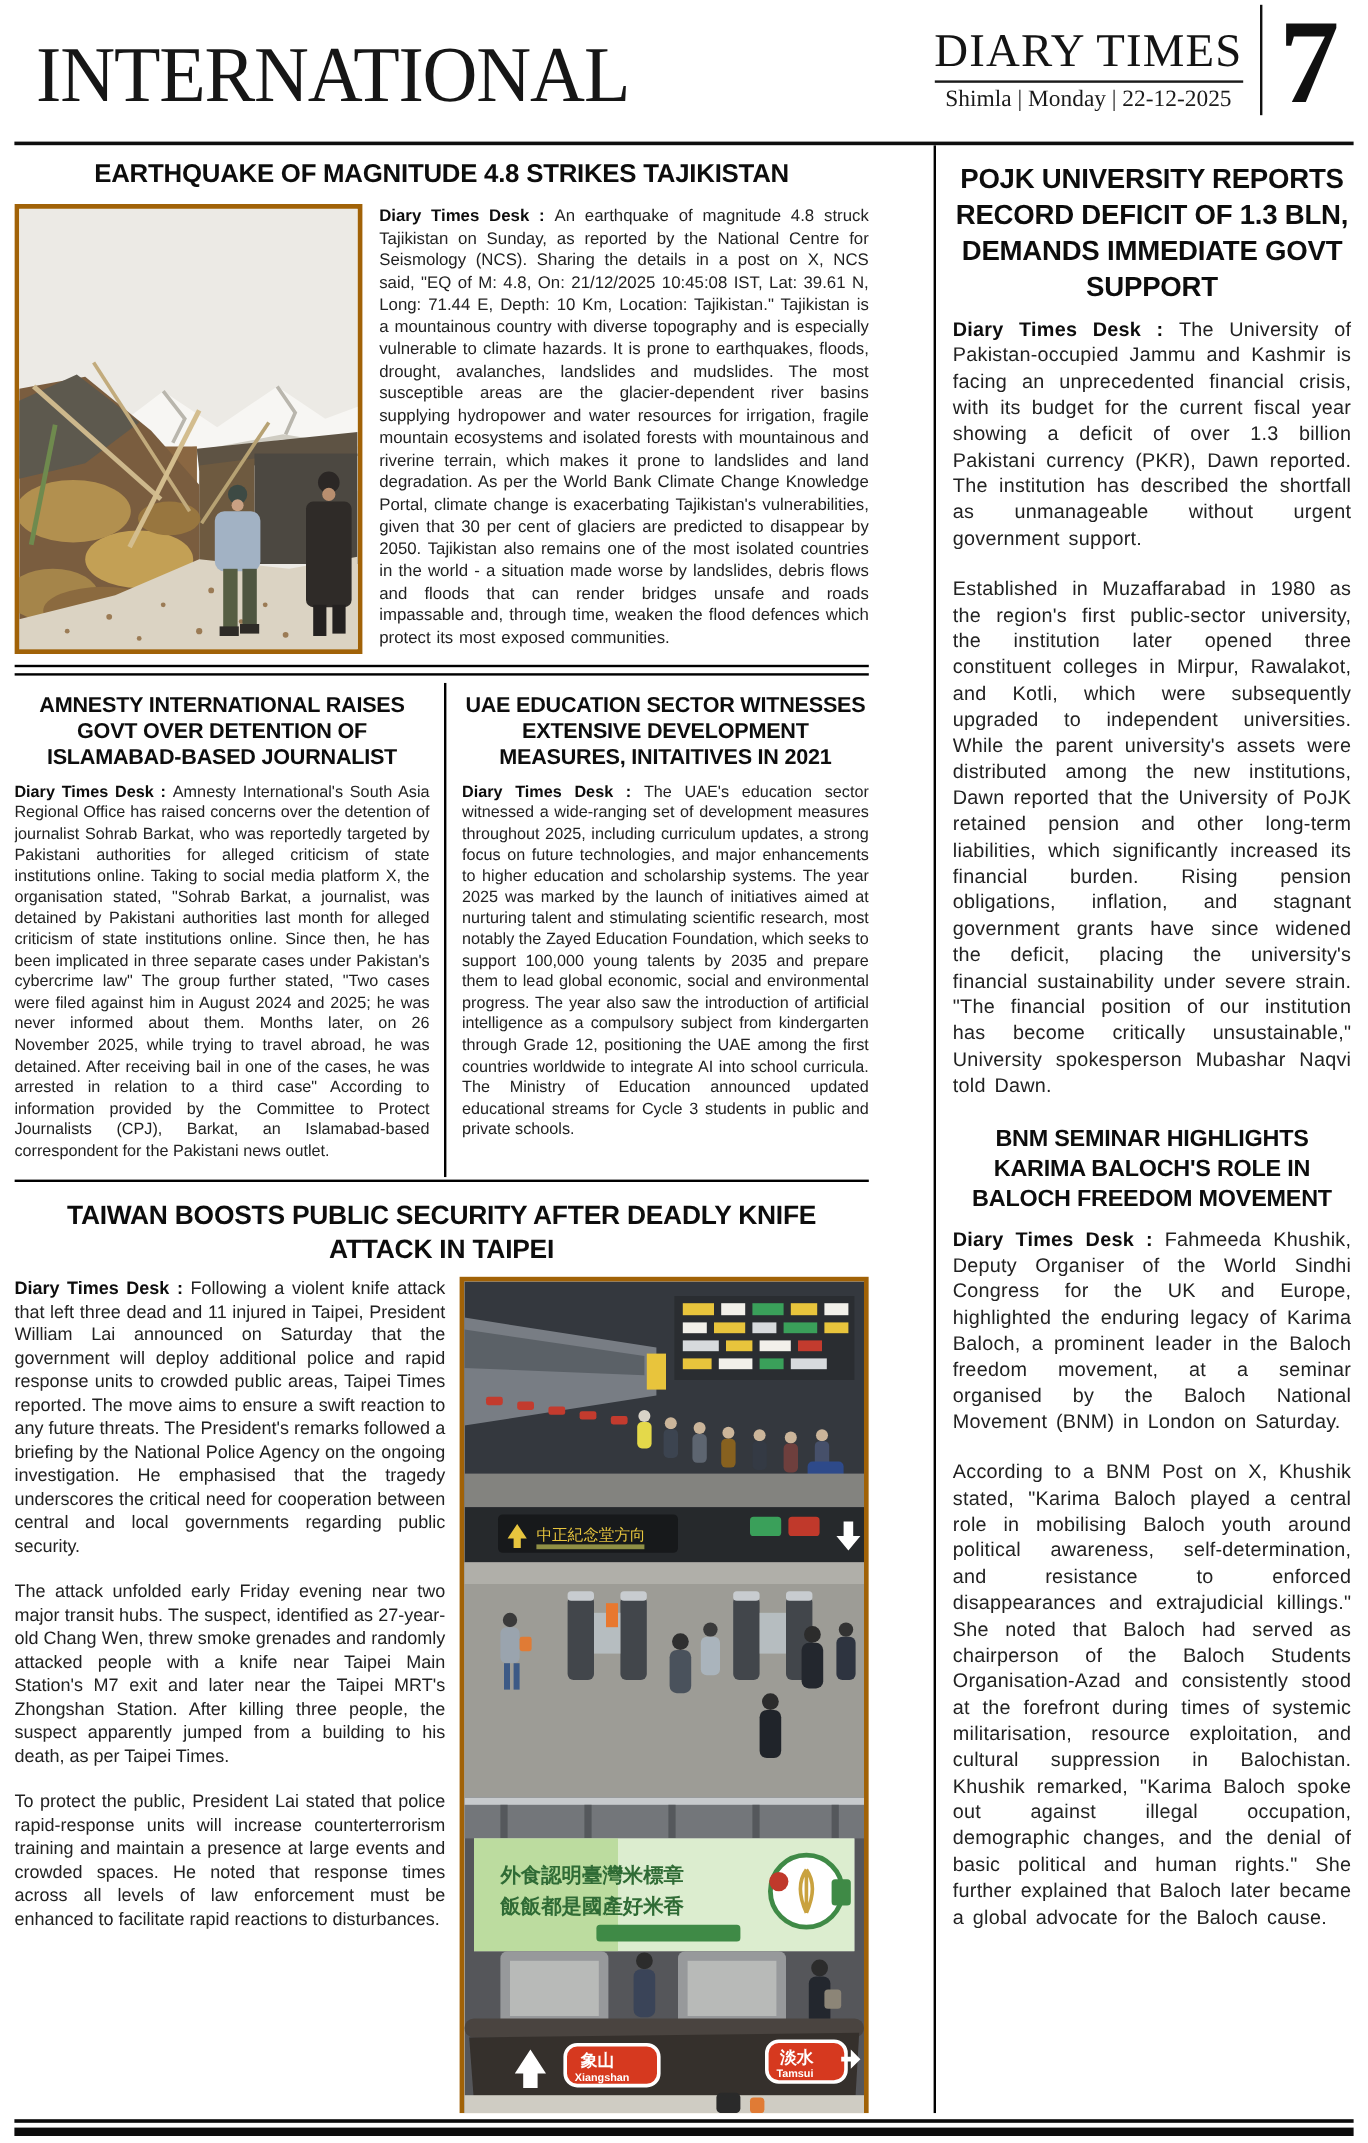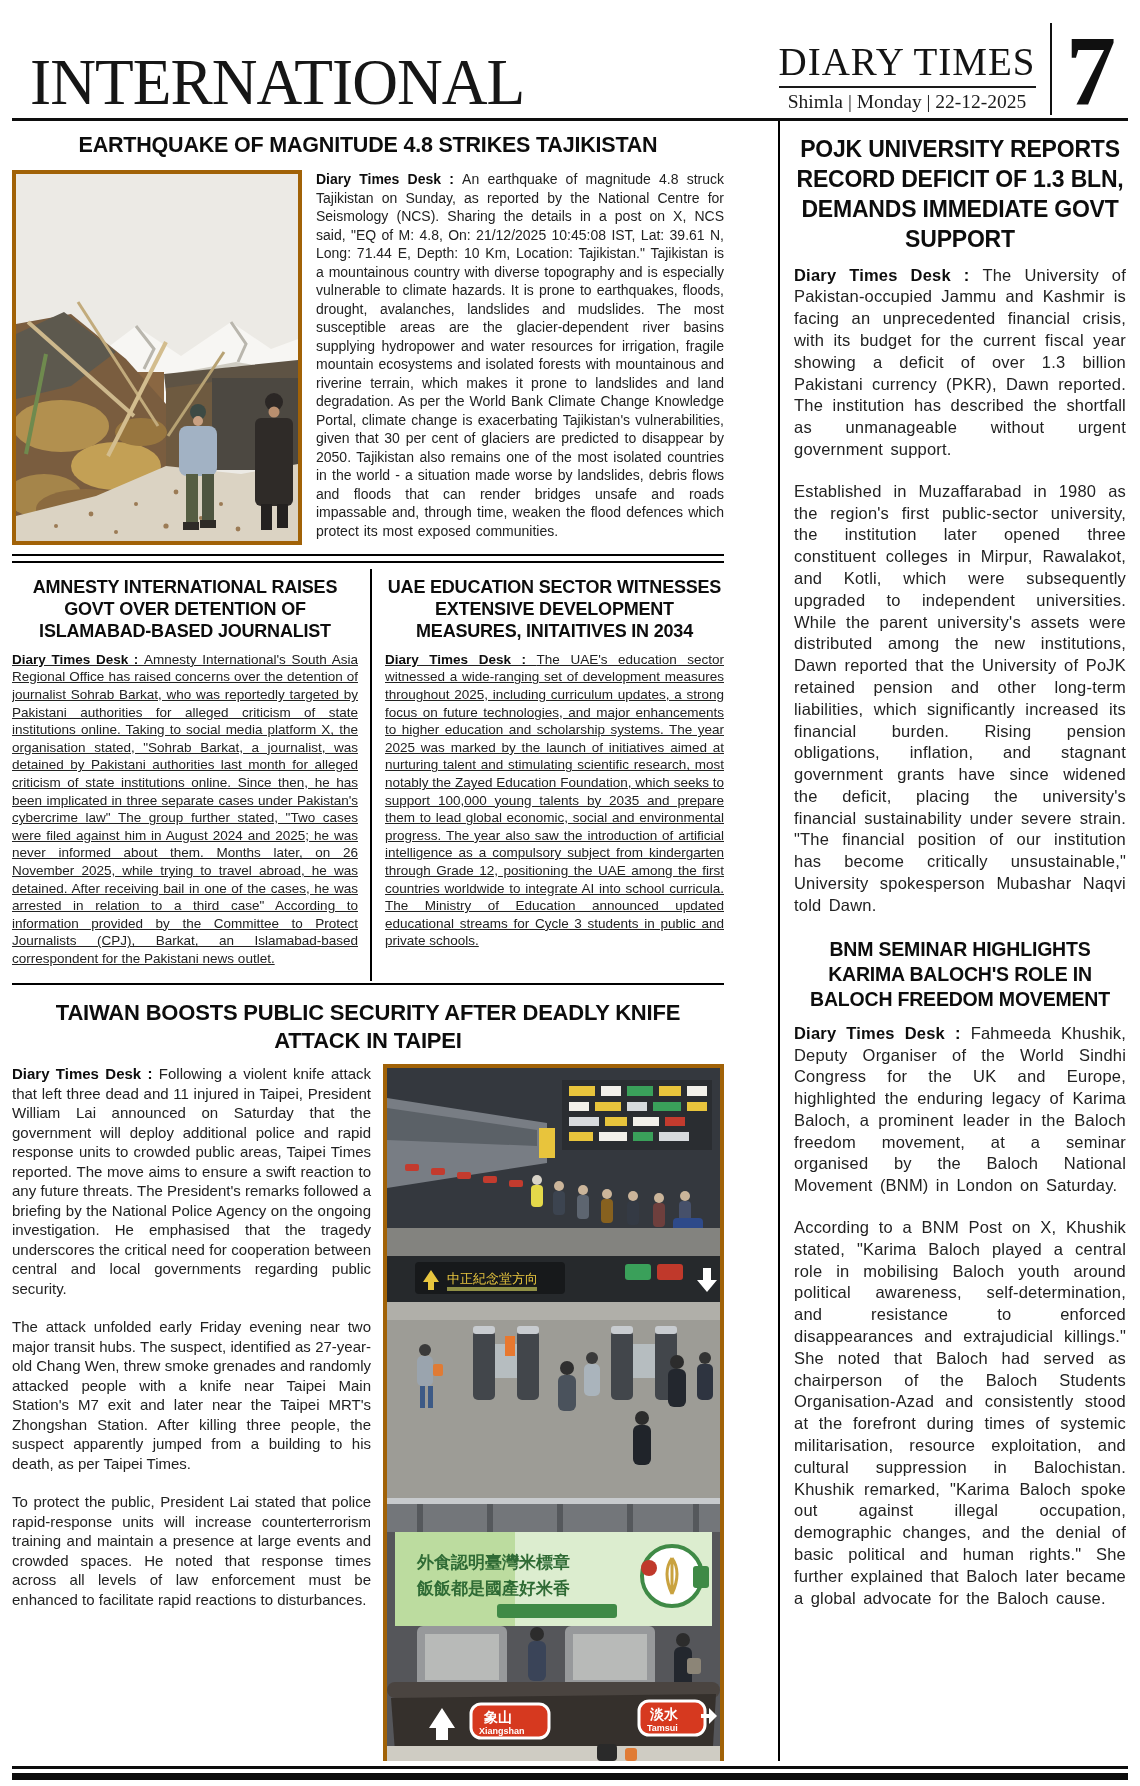--- a/index.html
+++ b/index.html
@@ -3,21 +3,21 @@
 <meta charset="utf-8">
 <style>
   * { margin:0; padding:0; box-sizing:border-box; }
   html,body { background:#ffffff; }
   .page {
     position:relative; width:1140px; height:1786px; margin:0 auto;
     background:#ffffff; color:#1b1b1b; overflow:hidden;
     font-family:"Liberation Sans", sans-serif; padding:0 12px;
   }
   
-  .hdr { height:118px; display:flex; align-items:flex-end; padding:0 6px 3px 18px; }
+  .hdr { height:118px; display:flex; align-items:flex-end; padding:0 6px 22px 18px; }
   .hdr-title {
     font-family:"Liberation Serif", serif; font-size:66px; font-weight:500;
     letter-spacing:-1px; line-height:1; transform:scaleX(0.96); transform-origin:left bottom;
     color:#161616; white-space:nowrap;
   }
   .hdr-right { margin-left:auto; display:flex; align-items:flex-end; gap:14px; }
   .masthead { text-align:center; padding-bottom:2px; }
   .masthead-name {
     font-family:"Liberation Serif", serif; font-size:39px; line-height:1.05;
     letter-spacing:1px; color:#141414; white-space:nowrap;
@@ -50,21 +50,21 @@
   .eq-text { flex:1; margin-left:14px; font-size:14px; line-height:18.5px; word-spacing:1px; }
   
   .double-rule { height:9px; border-top:2.5px solid #000; border-bottom:2.5px solid #000; margin:3px 0 6px 0; }
   .single-rule { border-top:2.5px solid #000; margin:2px 0 4px 0; }
   
   .sec-mid { height:412px; overflow:hidden; display:flex; }
   .col-amnesty { width:358px; padding-right:12px; }
   .mid-vline { width:2px; background:#000; }
   .col-uae { flex:1; padding-left:13px; }
   .mid-headline { font-size:18px; line-height:1.22; margin:8px 0 8px 0; }
-  .mid-body { font-size:13.5px; line-height:17.6px;text-decoration:underline; }
+  .mid-body { font-size:13.5px; line-height:17.6px; }
   
   .sec-taiwan { flex:1; overflow:hidden; }
   .tw-headline { font-size:22px; line-height:1.25; margin:10px 26px 10px 26px; }
   .tw-row { display:flex; }
   .tw-text { flex:1; font-size:15px; line-height:19.5px; padding-right:12px; }
   .tw-text p { margin-bottom:19px; }
   
   .r-headline { font-size:23px; line-height:1.3; margin:2px 0 10px 0; }
   .r-headline2 { font-size:19.5px; line-height:1.3; margin:18px 0 10px 0; }
   .r-body { font-size:16.5px; line-height:21.8px; letter-spacing:0.2px; word-spacing:2.5px; }
@@ -174,21 +174,21 @@
 
       <div class="sec-mid">
         <div class="col-amnesty">
           <div class="headline mid-headline">AMNESTY INTERNATIONAL RAISES GOVT OVER DETENTION OF ISLAMABAD-BASED JOURNALIST</div>
           <div class="jbody mid-body">
             <span class="byline">Diary Times Desk : </span><span>Amnesty International's South Asia Regional Office has raised concerns over the detention of journalist Sohrab Barkat, who was reportedly targeted by Pakistani authorities for alleged criticism of state institutions online. Taking to social media platform X, the organisation stated, "Sohrab Barkat, a journalist, was detained by Pakistani authorities last month for alleged criticism of state institutions online. Since then, he has been implicated in three separate cases under Pakistan's cybercrime law" The group further stated, "Two cases were filed against him in August 2024 and 2025; he was never informed about them. Months later, on 26 November 2025, while trying to travel abroad, he was detained. After receiving bail in one of the cases, he was arrested in relation to a third case" According to information provided by the Committee to Protect Journalists (CPJ), Barkat, an Islamabad-based correspondent for the Pakistani news outlet.</span>
           </div>
         </div>
         <div class="mid-vline"></div>
         <div class="col-uae">
-          <div class="headline mid-headline">UAE EDUCATION SECTOR WITNESSES EXTENSIVE DEVELOPMENT MEASURES, INITAITIVES IN 2034</div>
+          <div class="headline mid-headline">UAE EDUCATION SECTOR WITNESSES EXTENSIVE DEVELOPMENT MEASURES, INITAITIVES IN 2021</div>
           <div class="jbody mid-body">
             <span class="byline">Diary Times Desk : </span><span>The UAE's education sector witnessed a wide-ranging set of development measures throughout 2025, including curriculum updates, a strong focus on future technologies, and major enhancements to higher education and scholarship systems. The year 2025 was marked by the launch of initiatives aimed at nurturing talent and stimulating scientific research, most notably the Zayed Education Foundation, which seeks to support 100,000 young talents by 2035 and prepare them to lead global economic, social and environmental progress. The year also saw the introduction of artificial intelligence as a compulsory subject from kindergarten through Grade 12, positioning the UAE among the first countries worldwide to integrate AI into school curricula. The Ministry of Education announced updated educational streams for Cycle 3 students in public and private schools.</span>
           </div>
         </div>
       </div>
 
       <div class="single-rule"></div>
 
       <div class="sec-taiwan">
         <div class="headline tw-headline">TAIWAN BOOSTS PUBLIC SECURITY AFTER DEADLY KNIFE ATTACK IN TAIPEI</div>

